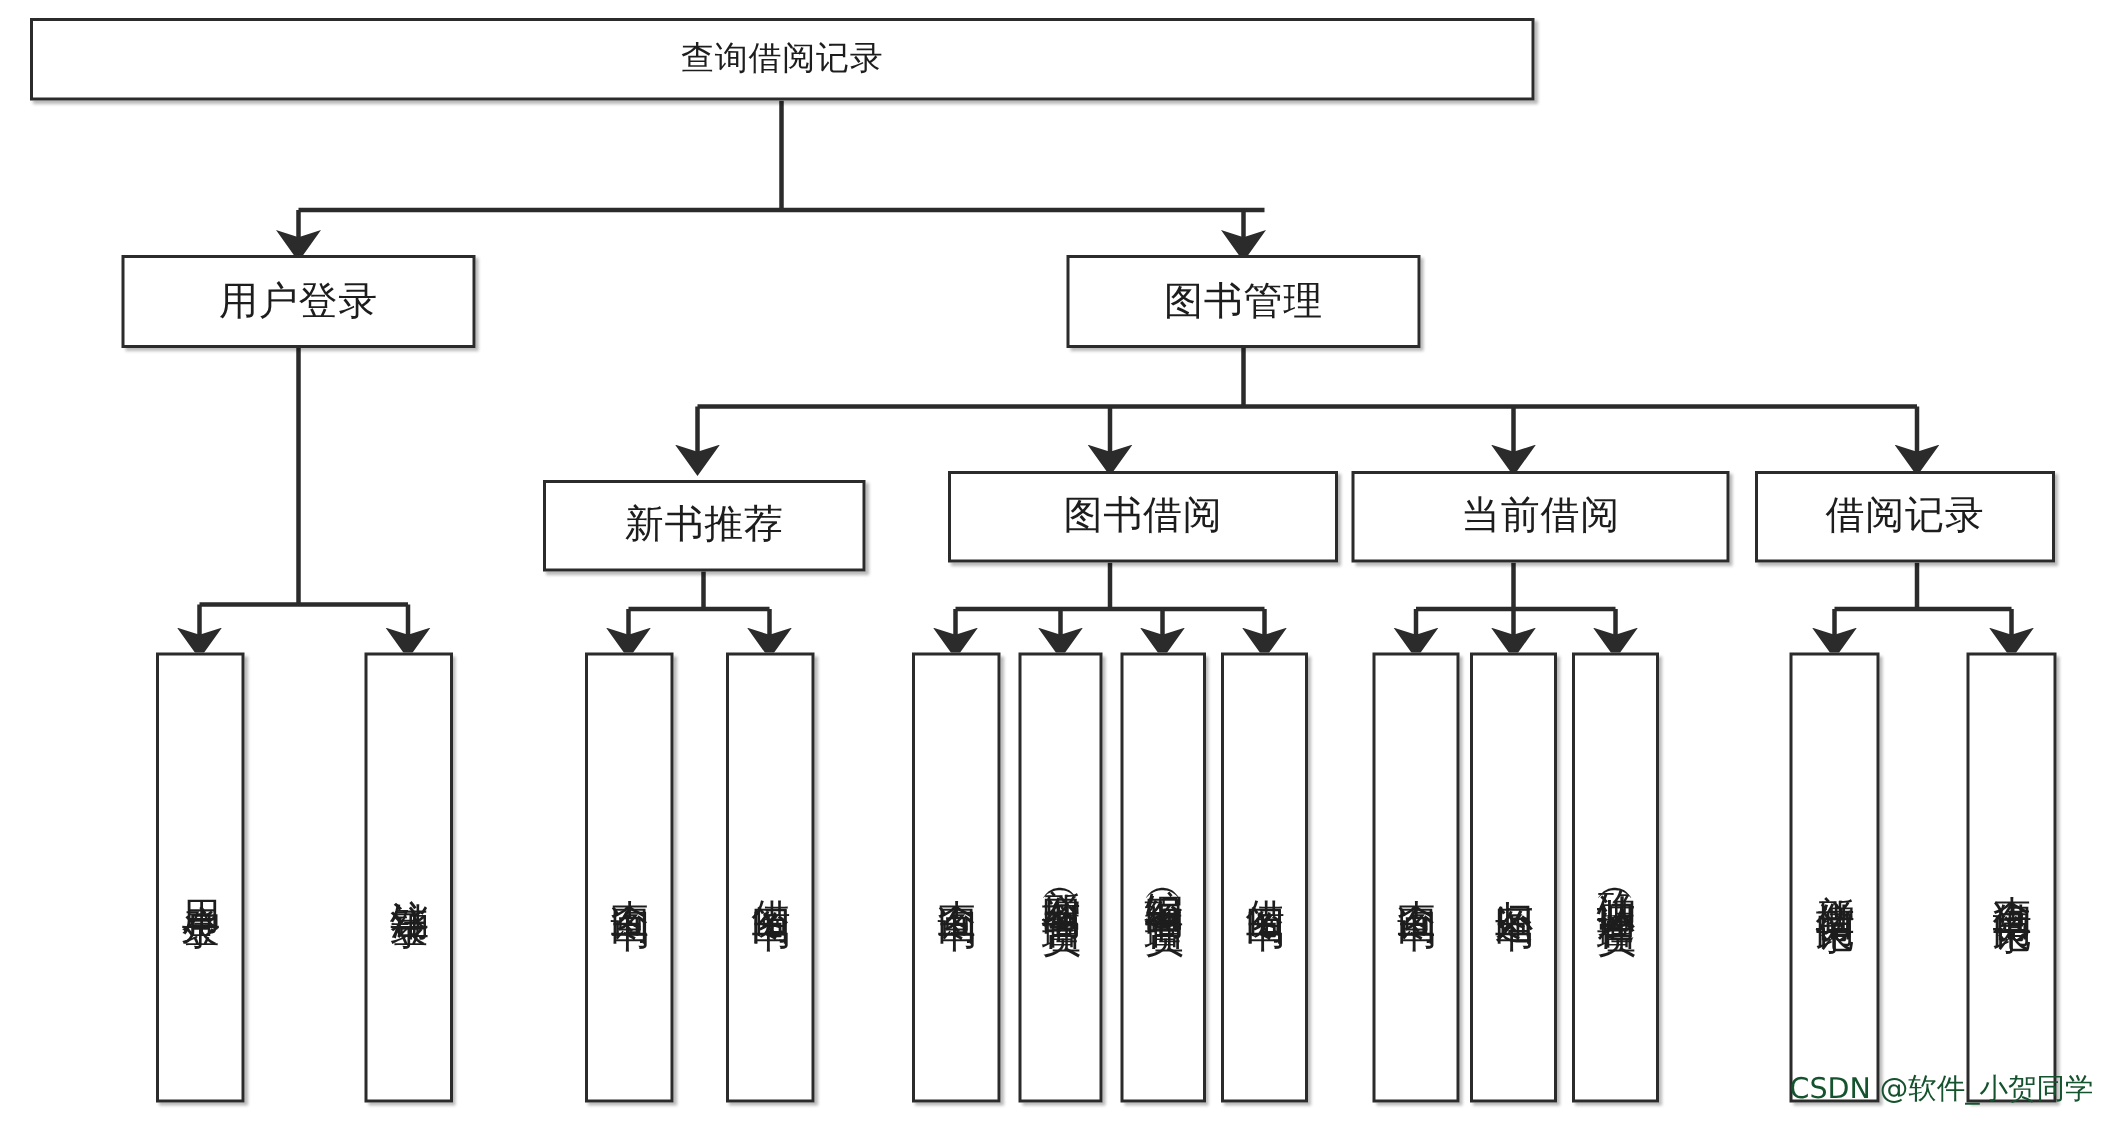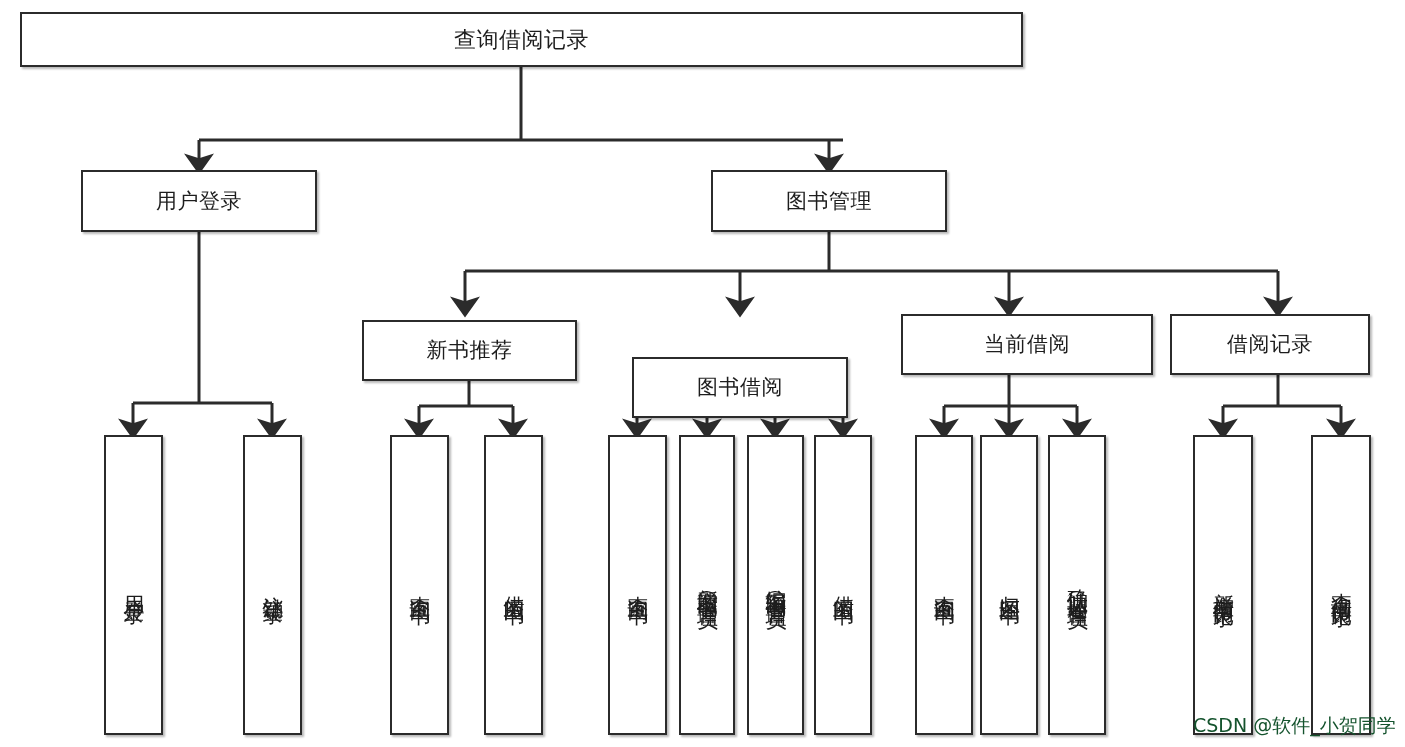--- a/index.html
+++ b/index.html
@@ -31,21 +31,21 @@
     background: #ffffff;
     border: 2px solid #2b2b2b;
     box-shadow: 2px 2px 2px rgba(0,0,0,0.28);
     display: flex;
     align-items: center;
     justify-content: center;
     z-index: 2;
   }
   .node-label {
     color: #1d1d1d;
-    font-size: 21px;
+    font-size: 26px;
     line-height: 1.18;
     letter-spacing: 0.5px;
     text-align: center;
     white-space: nowrap;
   }
   .node.vertical .node-label {
     writing-mode: vertical-rl;
     text-orientation: upright;
     letter-spacing: 3px;
     line-height: 1;
@@ -135,21 +135,21 @@
   <div class="node" style="left:81px; top:170px; width:236px; height:62px;">
     <span class="node-label">用户登录</span>
   </div>
   <div class="node" style="left:711px; top:170px; width:236px; height:62px;align-items:center;">
     <span class="node-label">图书管理</span>
   </div>
 
   <div class="node" style="left:362px; top:320px; width:215px; height:61px;">
     <span class="node-label">新书推荐</span>
   </div>
-  <div class="node" style="left:632px; top:314px; width:216px; height:61px;margin-top:43px;">
+  <div class="node" style="left:632px; top:314px; width:260px; height:61px;">
     <span class="node-label">图书借阅</span>
   </div>
   <div class="node" style="left:901px; top:314px; width:252px; height:61px;">
     <span class="node-label">当前借阅</span>
   </div>
   <div class="node" style="left:1170px; top:314px; width:200px; height:61px;">
     <span class="node-label">借阅记录</span>
   </div>
 
   <div class="node vertical" style="left:104px; top:435px; width:59px; height:300px;">

